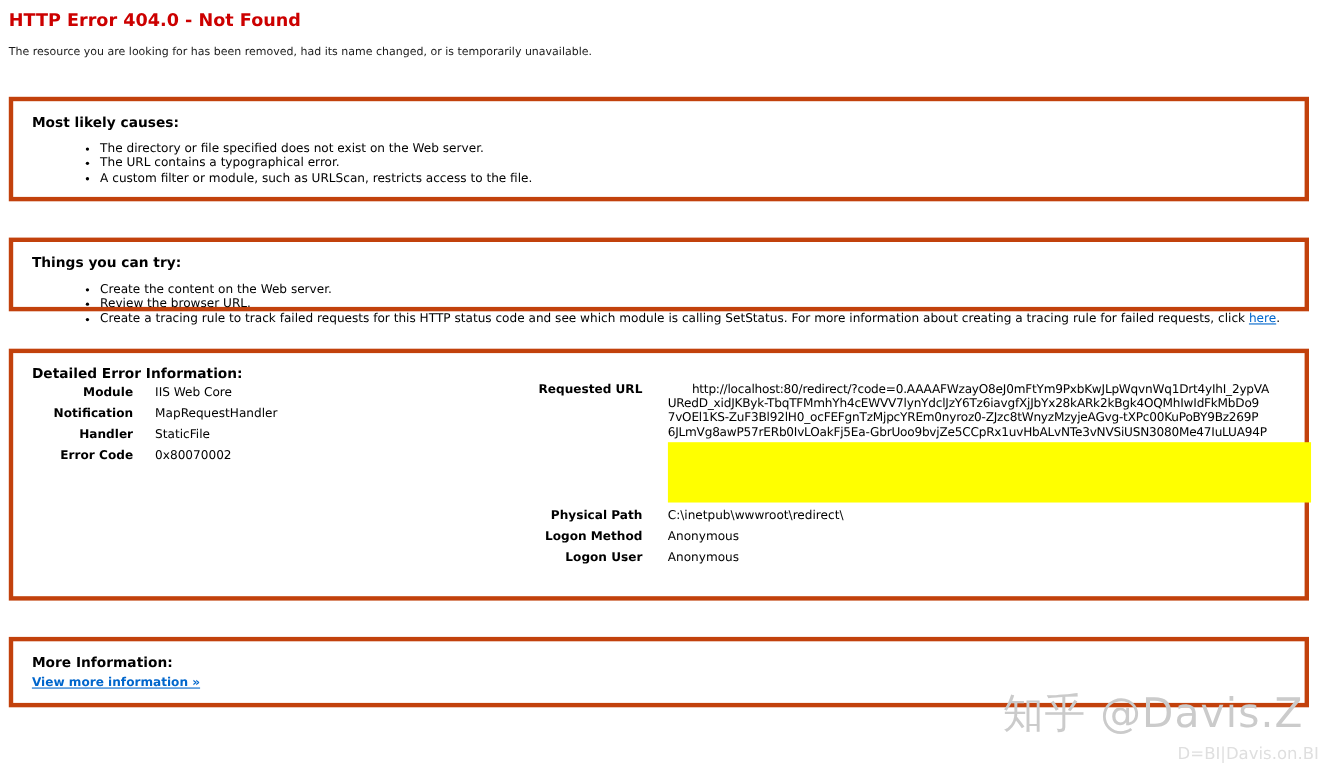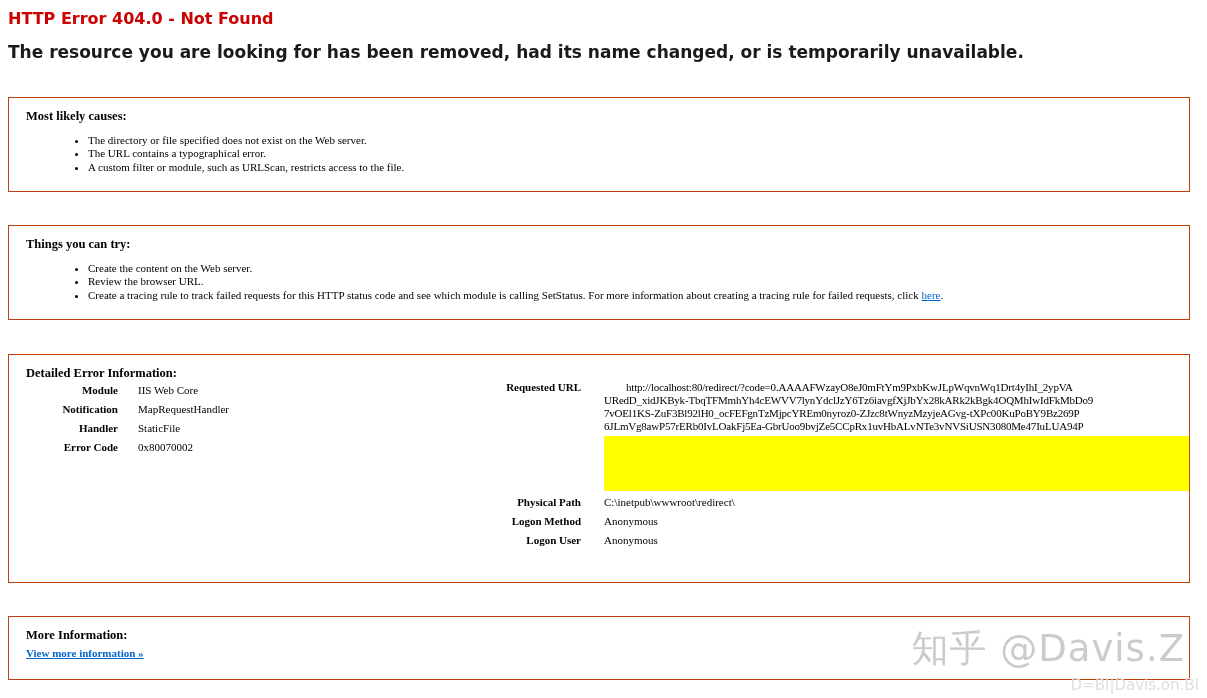--- a/index.html
+++ b/index.html
@@ -12,34 +12,33 @@
     position: relative;
   }
   .page-title {
     color: #cc0000;
     font-size: 16px;
     font-weight: bold;
     margin: 9px 0 0 8px;
   }
   .page-subtitle {
     color: #1a1a1a;
-    font-size: 17px;
-    font-weight: bold;
+    font-size: 10px;
+    font-weight: normal;
     margin: 14px 0 0 8px;
   }
   .box {
-    border: 1px solid #c2410c;
+    border: 4px solid #c2410c;
     margin-left: 8px;
     width: 1182px;
     padding: 11px 16px 14px 17px;
     background: #ffffff;
-    font-family: Liberation Serif, serif;
   }
   .box-causes { margin-top: 35px; height: 95px; }
-  .box-try { margin-top: 33px; height: 95px; }
+  .box-try { margin-top: 33px; height: 67px; }
   .box-details { margin-top: 34px; height: 229px; }
   .box-more { margin-top: 33px; height: 64px; }
   .box-heading {
     font-size: 12.5px;
     font-weight: bold;
     color: #000000;
   }
   ul.bullet-list {
     margin: 10px 0 0 0;
     padding-left: 62px;

